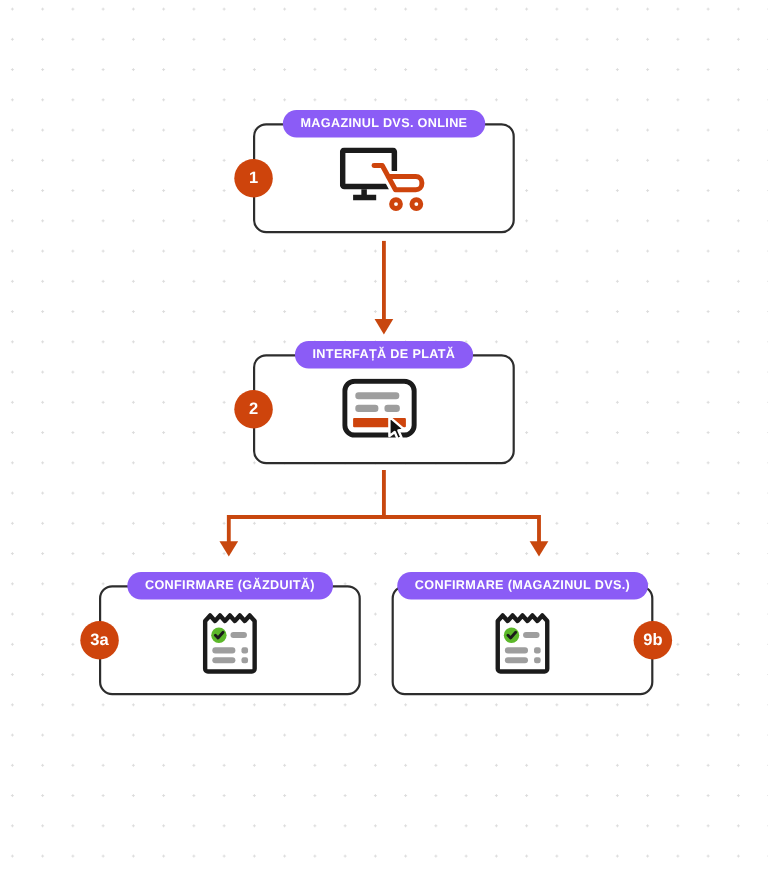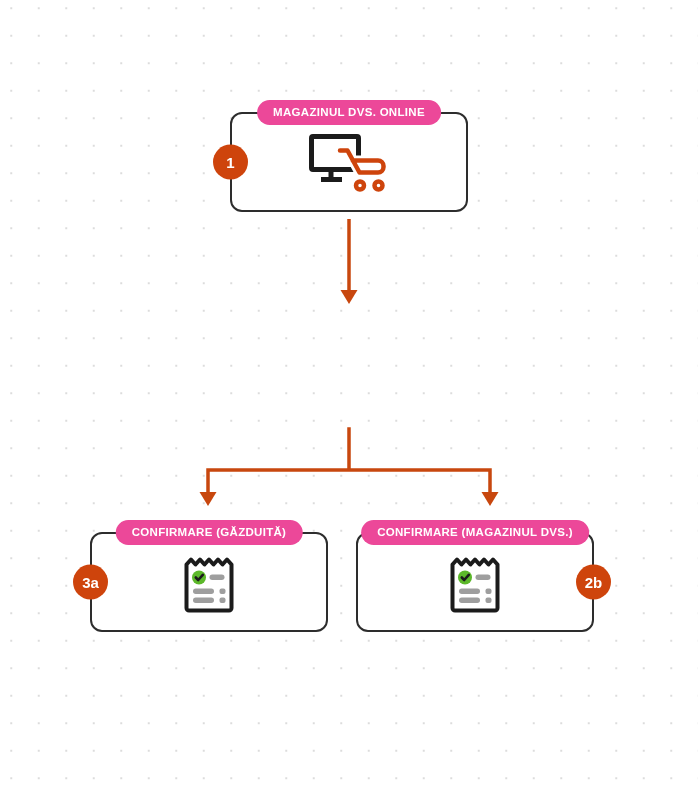--- a/index.html
+++ b/index.html
@@ -29,21 +29,21 @@
     box-sizing:border-box;
     display:flex;align-items:center;justify-content:center;
   }
   .node-1{left:230px;top:112px;}
   .node-2{left:230px;top:322px;}
   .node-3a{left:90px;top:532px;}
   .node-3b{left:356px;top:532px;}
   .pill{
     position:absolute;
     top:-14px;left:50%;transform:translateX(-50%);
-    background:#ec4899;color:#fff;
+    background:#8b5cf6;color:#fff;
     font-size:11.5px;font-weight:bold;letter-spacing:.3px;
     line-height:1;
     padding:7px 16px 6px 16px;
     border-radius:14px;
     white-space:nowrap;
   }
   .badge{
     position:absolute;
     top:50%;transform:translateY(-50%);
     width:35px;height:35px;border-radius:50%;
@@ -80,41 +80,57 @@
         <g fill="none" stroke-linejoin="round" stroke-linecap="round">
           <path d="M31 16.5 h7.5 L50.5 38.5 H69 a5.5 5.5 0 0 0 5.5 -5.5 v-1 a5.5 5.5 0 0 0 -5.5 -5.5 H43.7" stroke="#ffffff" stroke-width="10"></path>
           <path d="M31 16.5 h7.5 L50.5 38.5 H69 a5.5 5.5 0 0 0 5.5 -5.5 v-1 a5.5 5.5 0 0 0 -5.5 -5.5 H43.7" stroke="#ce440c" stroke-width="4.5"></path>
         </g>
         <circle cx="51" cy="51.5" r="4" fill="#fff" stroke="#ce440c" stroke-width="4.5"></circle>
         <circle cx="69.5" cy="51.5" r="4" fill="#fff" stroke="#ce440c" stroke-width="4.5"></circle>
       </svg>
     </div>
   </div>
 
+  <div class="node node-2">
+    <div class="pill">INTERFAȚĂ DE PLATĂ</div>
+    <div class="badge badge-left">2</div>
+    <div class="icon-wrap">
+      <svg width="76" height="62" viewBox="0 0 76 62" xmlns="http://www.w3.org/2000/svg">
+        <rect x="2.5" y="2.5" width="63" height="49" rx="9" fill="#fff" stroke="#1b1b1b" stroke-width="4.5"></rect>
+        <rect x="12" y="12.5" width="40" height="6.5" rx="3" fill="#9e9e9e"></rect>
+        <rect x="12" y="24" width="21" height="6.5" rx="3" fill="#9e9e9e"></rect>
+        <rect x="38.5" y="24" width="14" height="6.5" rx="3" fill="#9e9e9e"></rect>
+        <rect x="10" y="36" width="48" height="8.5" rx="1" fill="#ce440c"></rect>
+        <g transform="translate(43,35)">
+          <path d="M0 0 L0 17.5 L4.8 13.7 L7.6 20.2 L11 18.7 L8.2 12.3 L13.6 11.5 Z" fill="#111" stroke="#fff" stroke-width="2.2" stroke-linejoin="round"></path>
+        </g>
+      </svg>
+    </div>
+  </div>
 
   <div class="node node-3a">
     <div class="pill">CONFIRMARE (GĂZDUITĂ)</div>
     <div class="badge badge-left">3a</div>
     <div class="icon-wrap">
       <svg width="54" height="58" viewBox="0 0 54 58" xmlns="http://www.w3.org/2000/svg">
         <path d="M4.5 52 V8.5 L9 3.5 L13.5 8.5 L18 3.5 L22.5 8.5 L27 3.5 L31.5 8.5 L36 3.5 L40.5 8.5 L45 3.5 L49.5 8.5 V52 a2.5 2.5 0 0 1 -2.5 2.5 H7 a2.5 2.5 0 0 1 -2.5 -2.5 Z" fill="#fff" stroke="#1b1b1b" stroke-width="4" stroke-linejoin="round"></path>
         <circle cx="17" cy="21.5" r="7" fill="#5cb82a"></circle>
         <path d="M13.8 21.5 l2.4 2.5 4.6 -5.2" fill="none" stroke="#1b1b1b" stroke-width="2.6" stroke-linecap="round" stroke-linejoin="round"></path>
         <rect x="27.5" y="18.5" width="15" height="5.5" rx="2.75" fill="#9e9e9e"></rect>
         <rect x="11" y="32.5" width="21" height="5.5" rx="2.75" fill="#9e9e9e"></rect>
         <rect x="37.5" y="32.5" width="6" height="5.5" rx="2" fill="#9e9e9e"></rect>
         <rect x="11" y="41.5" width="21" height="5.5" rx="2.75" fill="#9e9e9e"></rect>
         <rect x="37.5" y="41.5" width="6" height="5.5" rx="2" fill="#9e9e9e"></rect>
       </svg>
     </div>
   </div>
 
   <div class="node node-3b">
     <div class="pill">CONFIRMARE (MAGAZINUL DVS.)</div>
-    <div class="badge badge-right">2b</div>
+    <div class="badge badge-right">9b</div>
     <div class="icon-wrap">
       <svg width="54" height="58" viewBox="0 0 54 58" xmlns="http://www.w3.org/2000/svg">
         <path d="M4.5 52 V8.5 L9 3.5 L13.5 8.5 L18 3.5 L22.5 8.5 L27 3.5 L31.5 8.5 L36 3.5 L40.5 8.5 L45 3.5 L49.5 8.5 V52 a2.5 2.5 0 0 1 -2.5 2.5 H7 a2.5 2.5 0 0 1 -2.5 -2.5 Z" fill="#fff" stroke="#1b1b1b" stroke-width="4" stroke-linejoin="round"></path>
         <circle cx="17" cy="21.5" r="7" fill="#5cb82a"></circle>
         <path d="M13.8 21.5 l2.4 2.5 4.6 -5.2" fill="none" stroke="#1b1b1b" stroke-width="2.6" stroke-linecap="round" stroke-linejoin="round"></path>
         <rect x="27.5" y="18.5" width="15" height="5.5" rx="2.75" fill="#9e9e9e"></rect>
         <rect x="11" y="32.5" width="21" height="5.5" rx="2.75" fill="#9e9e9e"></rect>
         <rect x="37.5" y="32.5" width="6" height="5.5" rx="2" fill="#9e9e9e"></rect>
         <rect x="11" y="41.5" width="21" height="5.5" rx="2.75" fill="#9e9e9e"></rect>
         <rect x="37.5" y="41.5" width="6" height="5.5" rx="2" fill="#9e9e9e"></rect>

